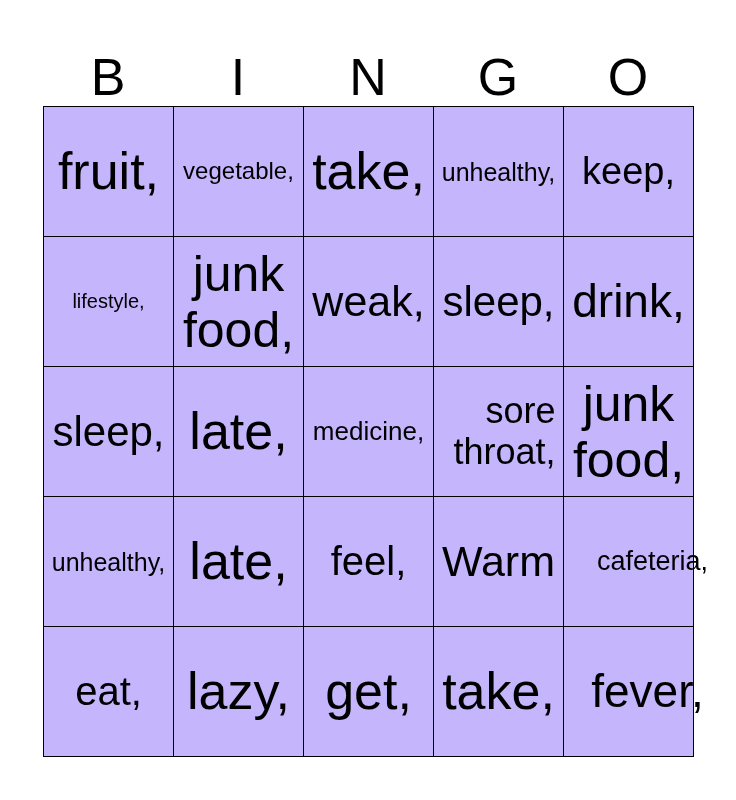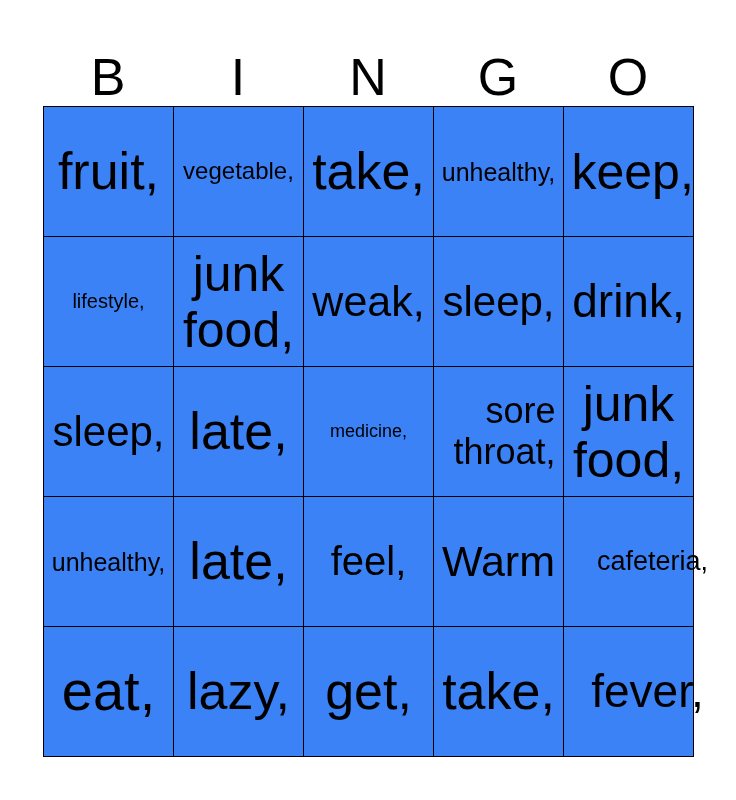--- a/index.html
+++ b/index.html
@@ -44,21 +44,21 @@
   }
   .cell {
     box-sizing: border-box;
     width: 130px;
     height: 130px;
     border-right: 1.4px solid #000000;
     border-bottom: 1.4px solid #000000;
     display: flex;
     align-items: center;
     justify-content: center;
-    background: #3b82f6;
+    background: #c4b5fd;
     cursor: pointer;
   }
   .cell-text {
     width: 114px;
     text-align: center;
     line-height: 1.12;
     color: #000000;
     word-break: normal;
     overflow-wrap: normal;
   }
@@ -81,21 +81,21 @@
       <div class="cell">
         <div class="cell-text" style="font-size: 24px;">vegetable,</div>
       </div>
       <div class="cell">
         <div class="cell-text" style="font-size: 52px;">take,</div>
       </div>
       <div class="cell">
         <div class="cell-text" style="font-size: 25px;">unhealthy,</div>
       </div>
       <div class="cell">
-        <div class="cell-text" style="font-size: 50px;">keep,</div>
+        <div class="cell-text" style="font-size: 38px;">keep,</div>
       </div>
       <div class="cell">
         <div class="cell-text" style="font-size: 20px;">lifestyle,</div>
       </div>
       <div class="cell">
         <div class="cell-text" style="font-size: 50px;">junk food,</div>
       </div>
       <div class="cell">
         <div class="cell-text" style="font-size: 43px;">weak,</div>
       </div>
@@ -105,21 +105,21 @@
       <div class="cell">
         <div class="cell-text" style="font-size: 46px;">drink,</div>
       </div>
       <div class="cell">
         <div class="cell-text" style="font-size: 42px;">sleep,</div>
       </div>
       <div class="cell">
         <div class="cell-text" style="font-size: 52px;">late,</div>
       </div>
       <div class="cell">
-        <div class="cell-text" style="font-size: 18px;">medicine,</div>
+        <div class="cell-text" style="font-size: 26px;">medicine,</div>
       </div>
       <div class="cell">
         <div class="cell-text" style="font-size: 36px; text-align: right;">sore throat,</div>
       </div>
       <div class="cell">
         <div class="cell-text" style="font-size: 50px;">junk food,</div>
       </div>
       <div class="cell">
         <div class="cell-text" style="font-size: 25px;">unhealthy,</div>
       </div>
@@ -129,21 +129,21 @@
       <div class="cell">
         <div class="cell-text" style="font-size: 40px;">feel,</div>
       </div>
       <div class="cell">
         <div class="cell-text" style="font-size: 43px;">Warm</div>
       </div>
       <div class="cell">
         <div class="cell-text" style="font-size: 27px; margin-left: 48px;">cafeteria,</div>
       </div>
       <div class="cell">
-        <div class="cell-text" style="font-size: 56px;">eat,</div>
+        <div class="cell-text" style="font-size: 40px;">eat,</div>
       </div>
       <div class="cell">
         <div class="cell-text" style="font-size: 52px;">lazy,</div>
       </div>
       <div class="cell">
         <div class="cell-text" style="font-size: 52px;">get,</div>
       </div>
       <div class="cell">
         <div class="cell-text" style="font-size: 52px;">take,</div>
       </div>

